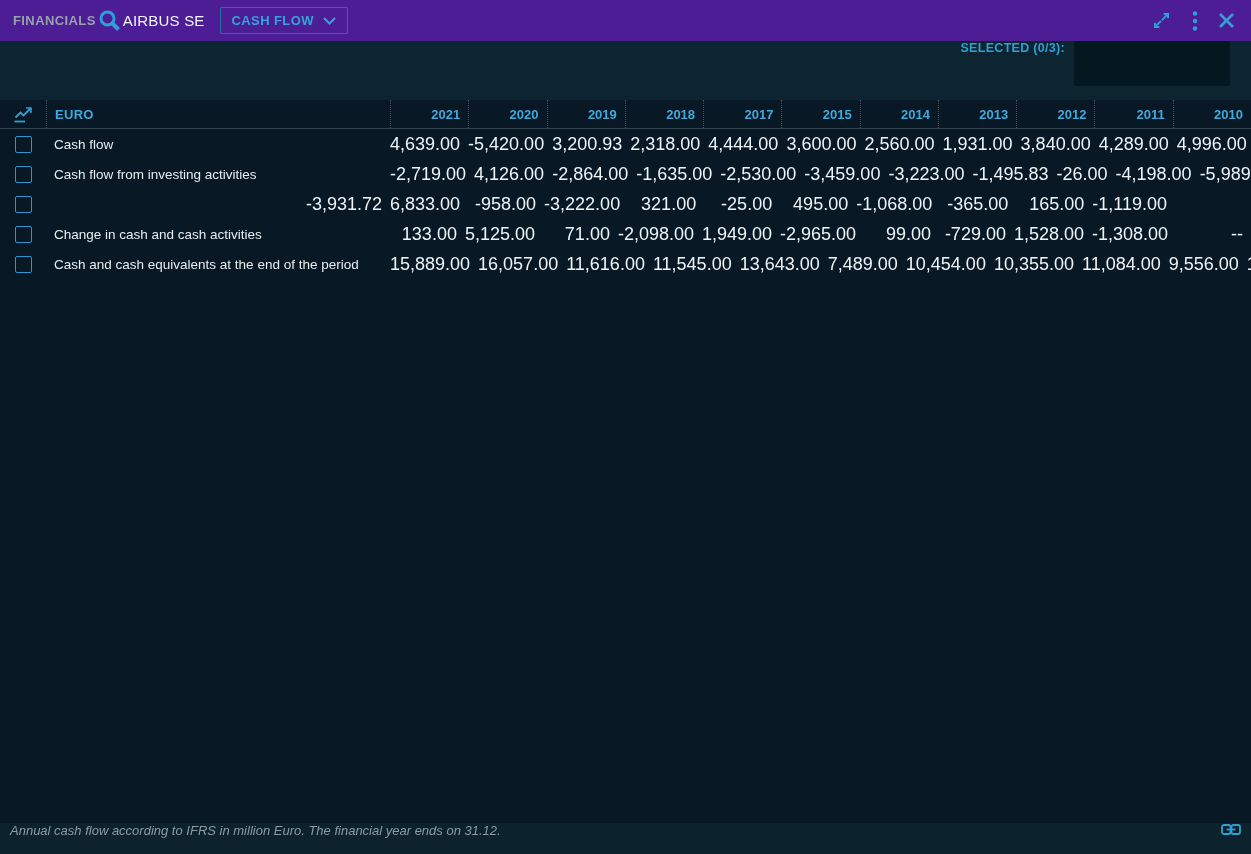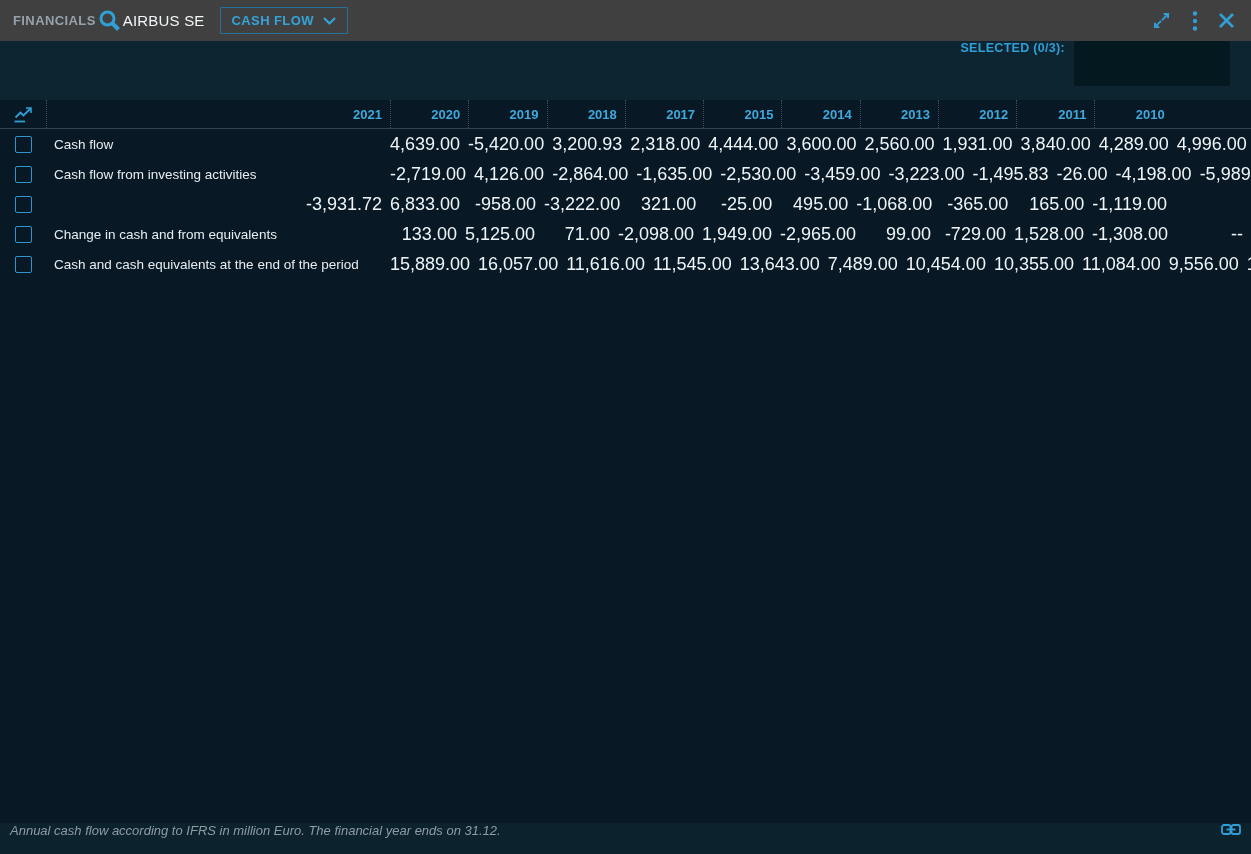--- a/index.html
+++ b/index.html
@@ -5,21 +5,21 @@
   * { margin:0; padding:0; box-sizing:border-box; }
   html,body { width:1251px; height:854px; overflow:hidden; }
   body {
     background:#081925;
     font-family:"Liberation Sans", sans-serif;
     position:relative;
     color:#e9f0f4;
   }
   
   .topbar {
-    height:41px; background:#404040;
+    height:41px; background:#4c1d95;
     display:flex; align-items:center; padding:0 13px; gap:1px;
   }
   .app-label { font-size:13px; font-weight:700; color:#96a2ab; letter-spacing:.4px; }
   .icon-btn { background:none; border:none; cursor:pointer; display:flex; align-items:center; justify-content:center; padding:0; }
   .symbol-label { font-size:15px; font-weight:400; color:#f2f6f8; letter-spacing:.2px; }
   .view-selector {
     margin-left:14px; background:transparent; border:1px solid #24719b;
     color:#35a3d8; font-family:inherit; font-size:13px; font-weight:700; letter-spacing:.4px;
     padding:5px 11px; display:flex; align-items:center; gap:9px; cursor:pointer; border-radius:1px;
   }
@@ -133,20 +133,21 @@
   <div class="grid-row table-header">
     <div class="cell header-first">
       <span>
         <svg width="21" height="17" viewBox="0 0 21 17" fill="none" stroke="#2f9fd6" stroke-width="1.8">
           <path d="M1.5 15.5 H12"></path>
           <path d="M2.5 11.5 L7.5 6.5 L10.5 9.5 L17.5 2.5"></path>
           <path d="M13 2 H18 V7" stroke-width="1.6"></path>
         </svg>
       </span>
     </div>
+    <div class="cell header-euro">EURO</div>
 
   <div class="cell year-cell">2021</div>
       <div class="cell year-cell">2020</div>
       <div class="cell year-cell">2019</div>
       <div class="cell year-cell">2018</div>
       <div class="cell year-cell">2017</div>
       <div class="cell year-cell">2015</div>
       <div class="cell year-cell">2014</div>
       <div class="cell year-cell">2013</div>
       <div class="cell year-cell">2012</div>
@@ -205,21 +206,21 @@
         <div class="cell num">-1,068.00</div>
         <div class="cell num">-365.00</div>
         <div class="cell num">165.00</div>
         <div class="cell num">-1,119.00</div>
       </div>
 
   <div class="grid-row data-row">
     <div class="cell checkbox-cell">
       <button class="row-checkbox"></button>
     </div>
-    <div class="cell row-label">Change in cash and from equivalents</div>
+    <div class="cell row-label">Change in cash and cash activities</div>
   <div class="cell num">133.00</div>
         <div class="cell num">5,125.00</div>
         <div class="cell num">71.00</div>
         <div class="cell num">-2,098.00</div>
         <div class="cell num">1,949.00</div>
         <div class="cell num">-2,965.00</div>
         <div class="cell num">99.00</div>
         <div class="cell num">-729.00</div>
         <div class="cell num">1,528.00</div>
         <div class="cell num">-1,308.00</div>

